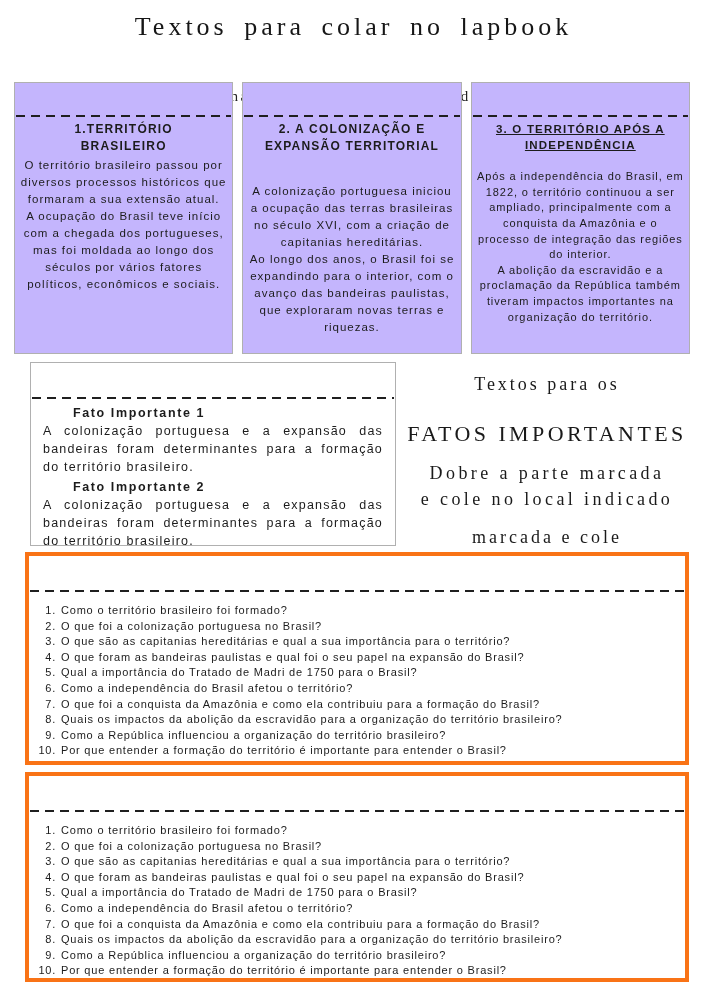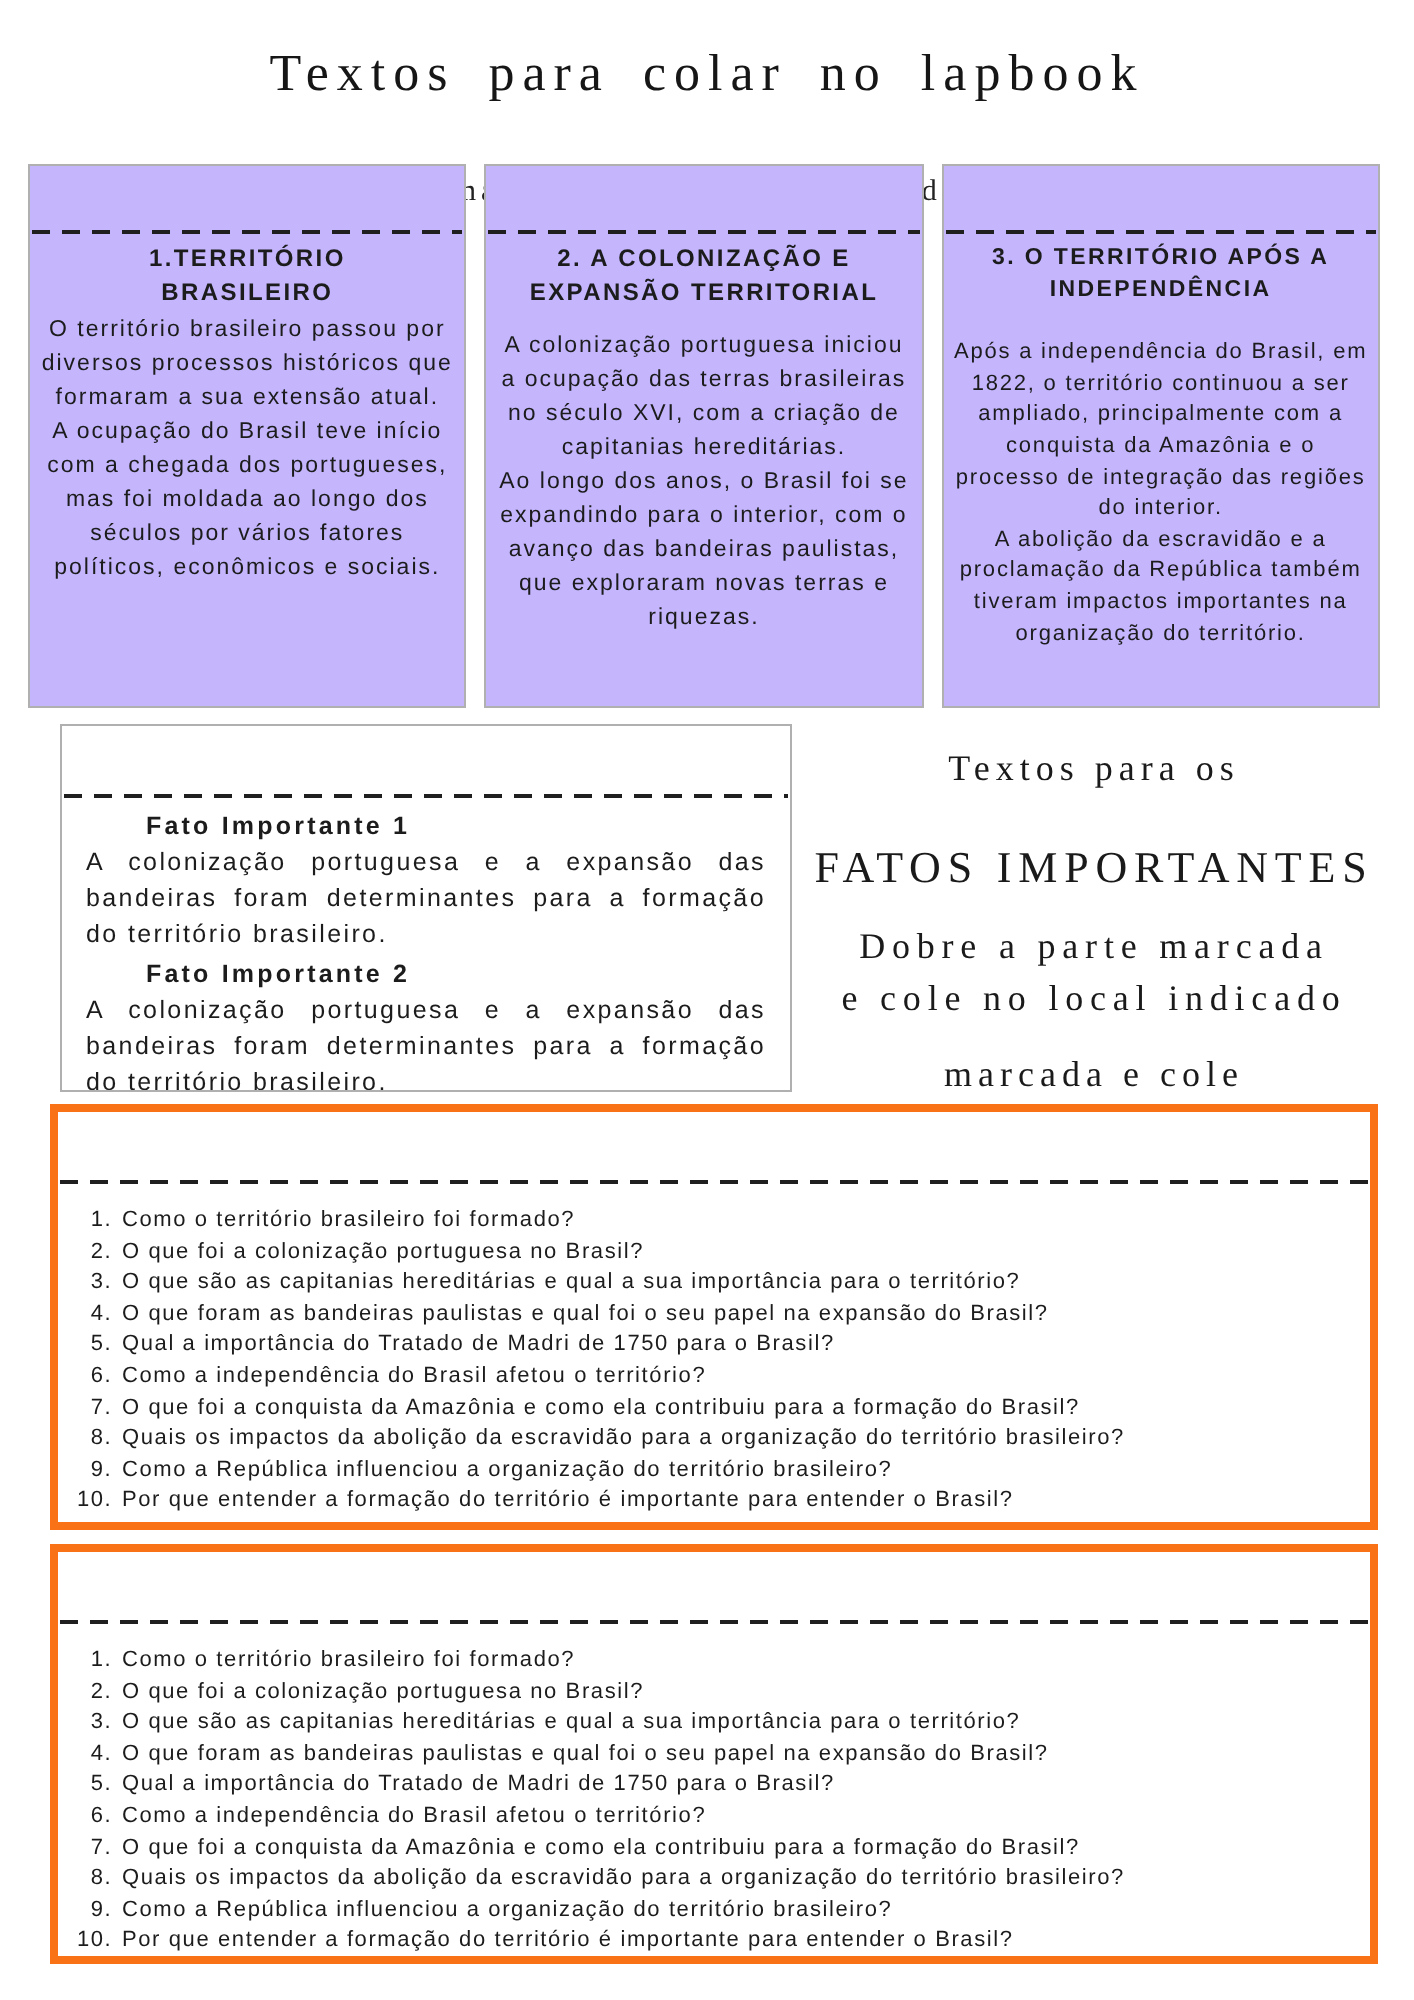--- a/index.html
+++ b/index.html
@@ -3,21 +3,21 @@
 <meta charset="utf-8">
 <style>
   html,body { margin:0; padding:0; background:#ffffff; }
   .page {
     position:relative; width:707px; height:1000px; background:#ffffff;
     color:#1c1c1c; font-family:"Liberation Sans", sans-serif; overflow:hidden;
   }
   .page-title {
     position:absolute; top:12px; left:0; width:100%; text-align:center;
     font-family:"Liberation Serif", serif; font-size:26px; letter-spacing:4px;
-    word-spacing:6px; color:#161616;margin-top:10px;
+    word-spacing:6px; color:#161616;
   }
   .page-subtitle {
     position:absolute; top:56px; left:0; width:100%; text-align:center;
     font-family:"Liberation Serif", serif; font-size:15px; letter-spacing:2.4px;
     word-spacing:3px; color:#222;margin-top:32px;
   }
   
   .cards { position:absolute; top:82px; left:14px; width:676px; display:flex; gap:9px; }
   .card {
     flex:1 1 0; height:272px; border:1px solid #b0b0b0; background:#c4b5fd;
@@ -25,22 +25,22 @@
   }
   .fold { height:34px; position:relative; }
   .fold::after {
     content:""; position:absolute; left:1px; right:1px; bottom:0; height:2px;
     background:repeating-linear-gradient(90deg,#1f1f1f 0 9px, transparent 9px 15px);
   }
   .card-content { padding:4px 5px 0 5px; text-align:center; }
   .card-title { font-weight:bold; font-size:12px; letter-spacing:1.2px; line-height:1.4; margin:0 0 2px 0; }
   .card-title span { display:block; }
   .card p { margin:0; font-size:11.5px; letter-spacing:1px; line-height:1.48; }
-  .card.c2 .card-title { margin-bottom:10px; }
-  .card.c3 .card-title { font-size:11.5px; margin-bottom:16px; }
+  .card.c2 .card-title { margin-bottom:28px; }
+  .card.c3 .card-title { font-size:11.5px; margin-bottom:16px;text-decoration:underline; }
   .card.c3 p { font-size:11px; letter-spacing:0.9px; line-height:1.42; }
   
   .facts-box {
     position:absolute; top:362px; left:30px; width:366px; height:184px;
     border:1px solid #b0b0b0; box-sizing:border-box; overflow:hidden; background:#fff;
   }
   .facts-box .fold { height:36px; }
   .facts-content { padding:3px 12px 0 12px; }
   .fact-title { font-weight:bold; font-size:12.5px; letter-spacing:1.6px; margin:4px 0 3px 30px; }
   .fact-text { margin:0; font-size:12.5px; letter-spacing:1.2px; line-height:1.42; text-align:justify; }

